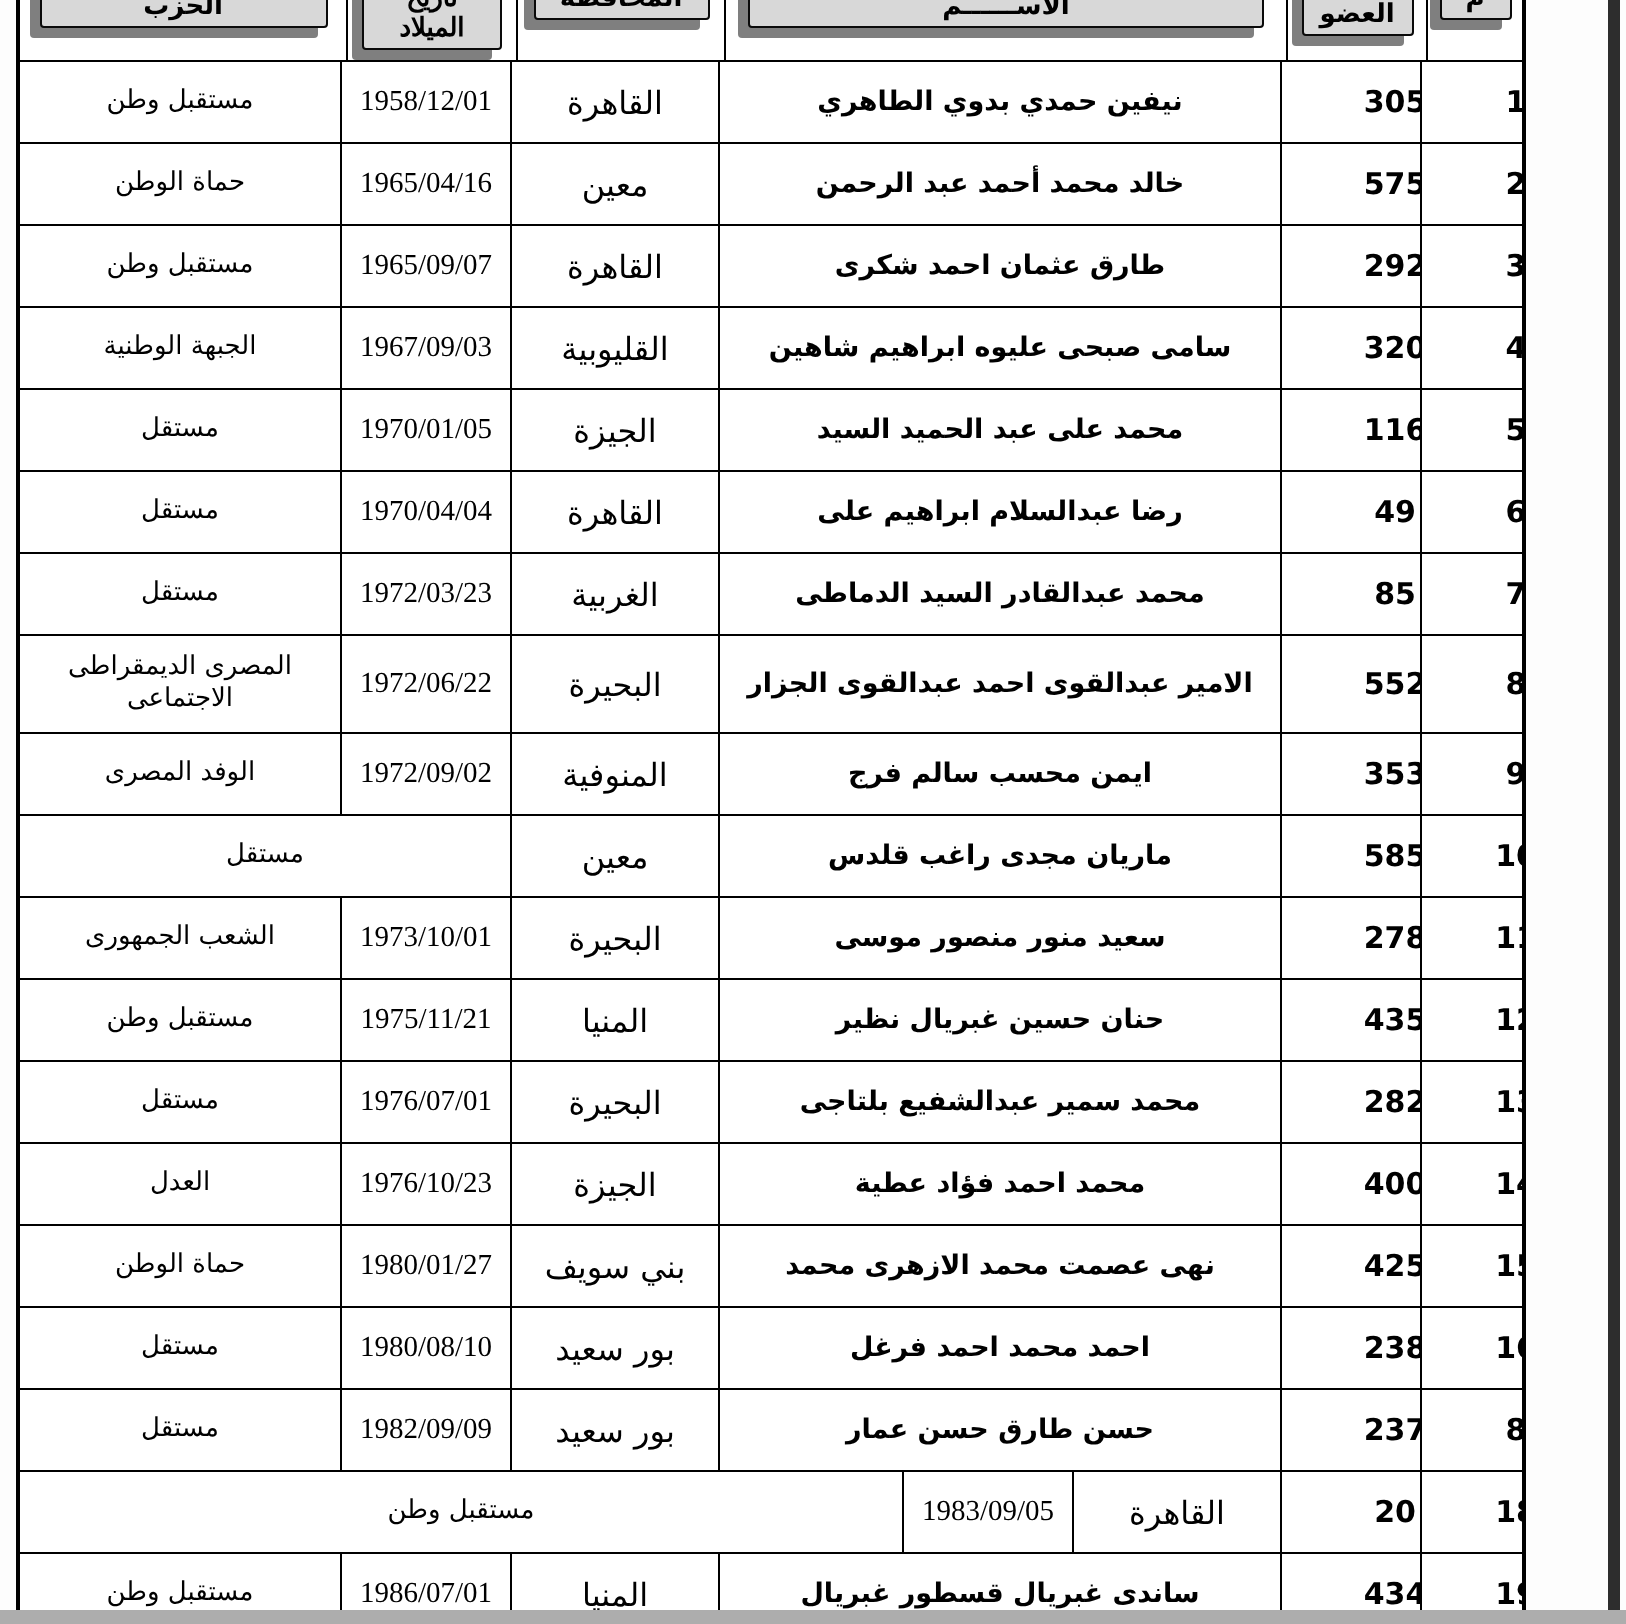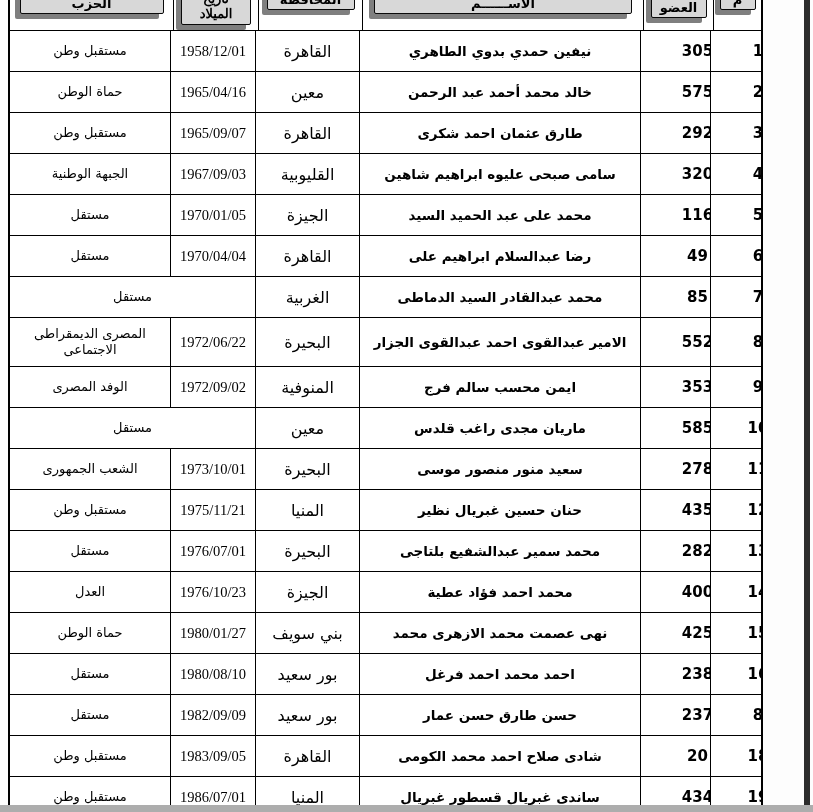--- a/index.html
+++ b/index.html
@@ -146,20 +146,21 @@
     <div class="cell col-gov gov-cell">القاهرة</div>
     <div class="cell col-date date-cell">1970/04/04</div>
     <div class="cell col-party party-cell">مستقل</div>
   </div>
 
   <div class="t-row">
     <div class="cell col-index num-cell">7</div>
     <div class="cell col-member num-cell">85</div>
     <div class="cell col-name name-cell">محمد عبدالقادر السيد الدماطى</div>
     <div class="cell col-gov gov-cell">الغربية</div>
+    <div class="cell col-date date-cell">1972/03/23</div>
     <div class="cell col-party party-cell">مستقل</div>
   </div>
 
   <div class="t-row tall">
     <div class="cell col-index num-cell">8</div>
     <div class="cell col-member num-cell">552</div>
     <div class="cell col-name name-cell">الامير عبدالقوى احمد عبدالقوى الجزار</div>
     <div class="cell col-gov gov-cell">البحيرة</div>
     <div class="cell col-date date-cell">1972/06/22</div>
     <div class="cell col-party party-cell">المصرى الديمقراطى الاجتماعى</div>
@@ -241,21 +242,20 @@
     <div class="cell col-member num-cell">237</div>
     <div class="cell col-name name-cell">حسن طارق حسن عمار</div>
     <div class="cell col-gov gov-cell">بور سعيد</div>
     <div class="cell col-date date-cell">1982/09/09</div>
     <div class="cell col-party party-cell">مستقل</div>
   </div>
 
   <div class="t-row">
     <div class="cell col-index num-cell">18</div>
     <div class="cell col-member num-cell">20</div>
-    <div class="cell col-name name-cell">شادى صلاح احمد محمد الكومى</div>
     <div class="cell col-gov gov-cell">القاهرة</div>
     <div class="cell col-date date-cell">1983/09/05</div>
     <div class="cell col-party party-cell">مستقبل وطن</div>
   </div>
 
   <div class="t-row">
     <div class="cell col-index num-cell">19</div>
     <div class="cell col-member num-cell">434</div>
     <div class="cell col-name name-cell">ساندى غبريال قسطور غبريال</div>
     <div class="cell col-gov gov-cell">المنيا</div>

